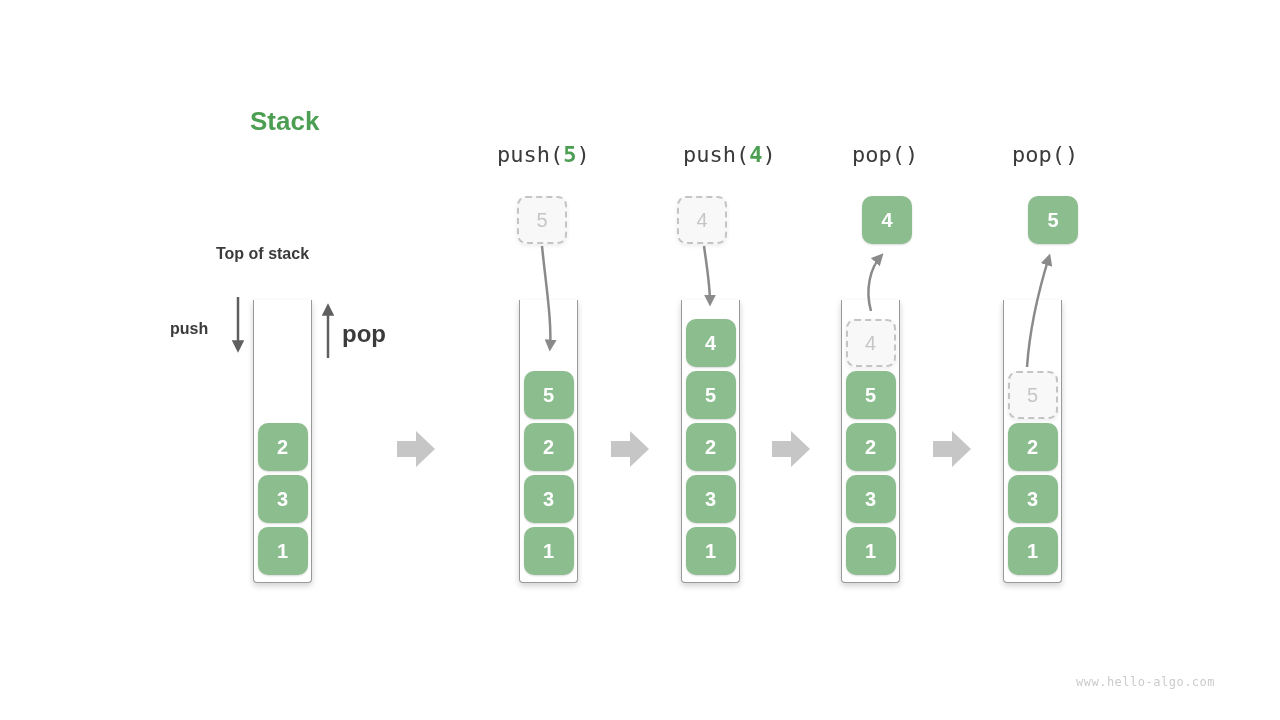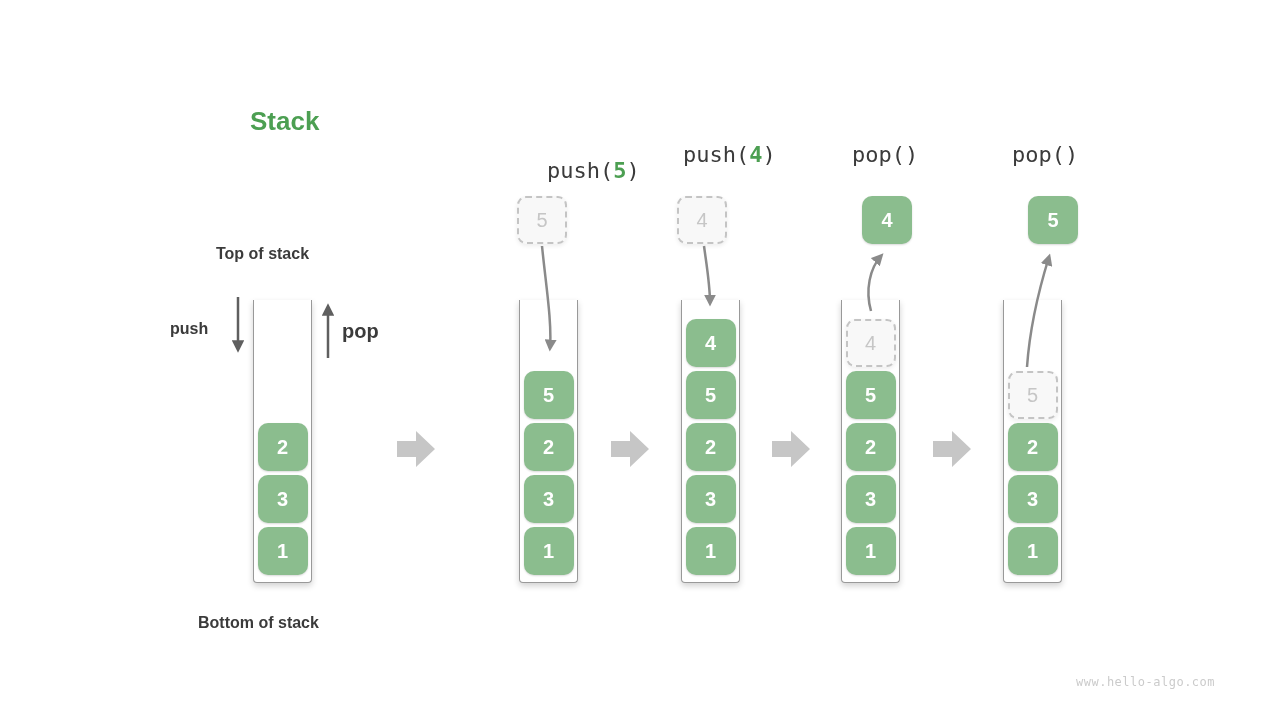--- a/index.html
+++ b/index.html
@@ -8,27 +8,27 @@
     overflow:hidden; font-family:"Liberation Sans", sans-serif;
   }
   .title {
     position:absolute; left:250px; top:106px;
     font-size:26px; font-weight:bold; color:var(--accent-green,#4c9f52);
   }
   .lbl { position:absolute; font-weight:bold; color:var(--text-dark,#3b3b3b); font-size:16px; white-space:nowrap; }
   .lbl-top    { left:216px; top:245px; }
   .lbl-bottom { left:198px; top:614px; }
   .lbl-push   { left:170px; top:320px; font-size:16px; }
-  .lbl-pop    { left:342px; top:320px; font-size:20px; }
+  .lbl-pop    { left:342px; top:320px; font-size:24px; }
   .op {
     position:absolute; top:142px; font-family:"DejaVu Sans Mono", monospace;
     font-size:22px; color:var(--text-dark,#3b3b3b); white-space:nowrap;
   }
   .op .arg { color:var(--accent-green,#4c9f52); font-weight:bold; }
-  .op0 { left:547px;margin-top:16px; } .op1 { left:683px; } .op2 { left:852px; } .op3 { left:1012px; }
+  .op0 { left:497px; } .op1 { left:683px; } .op2 { left:852px; } .op3 { left:1012px; }
   .stack {
     position:absolute; top:300px; width:57px; height:281.5px; background:#ffffff;
     border-left:1.5px solid var(--wall-gray,#999999);
     border-right:1.5px solid var(--wall-gray,#999999);
     border-bottom:1.5px solid var(--wall-gray,#999999);
     border-bottom-left-radius:4px; border-bottom-right-radius:4px;
     box-shadow:0 3px 6px rgba(0,0,0,0.18);
   }
   .s0 { left:253px; } .s1 { left:519px; } .s2 { left:681px; } .s3 { left:841px; } .s4 { left:1003px; }
   .cell, .float {
@@ -57,21 +57,20 @@
   }
 </style>
 </head>
 <body>
 
 <div class="canvas">
 
   <div class="title">Stack</div>
 
   <div class="lbl lbl-top">Top of stack</div>
-  <div class="lbl lbl-bottom">Bottom of stack</div>
   <div class="lbl lbl-push">push</div>
   <div class="lbl lbl-pop">pop</div>
 
   <div class="op op0"><span>push(</span><span class="arg">5</span><span>)</span></div>
   <div class="op op1"><span>push(</span><span class="arg">4</span><span>)</span></div>
   <div class="op op2"><span>pop(</span><span class="arg"></span><span>)</span></div>
   <div class="op op3"><span>pop(</span><span class="arg"></span><span>)</span></div>
 
   <div class="stack s0">
       <div class="cell solid" style="top: 123px;">2</div>

